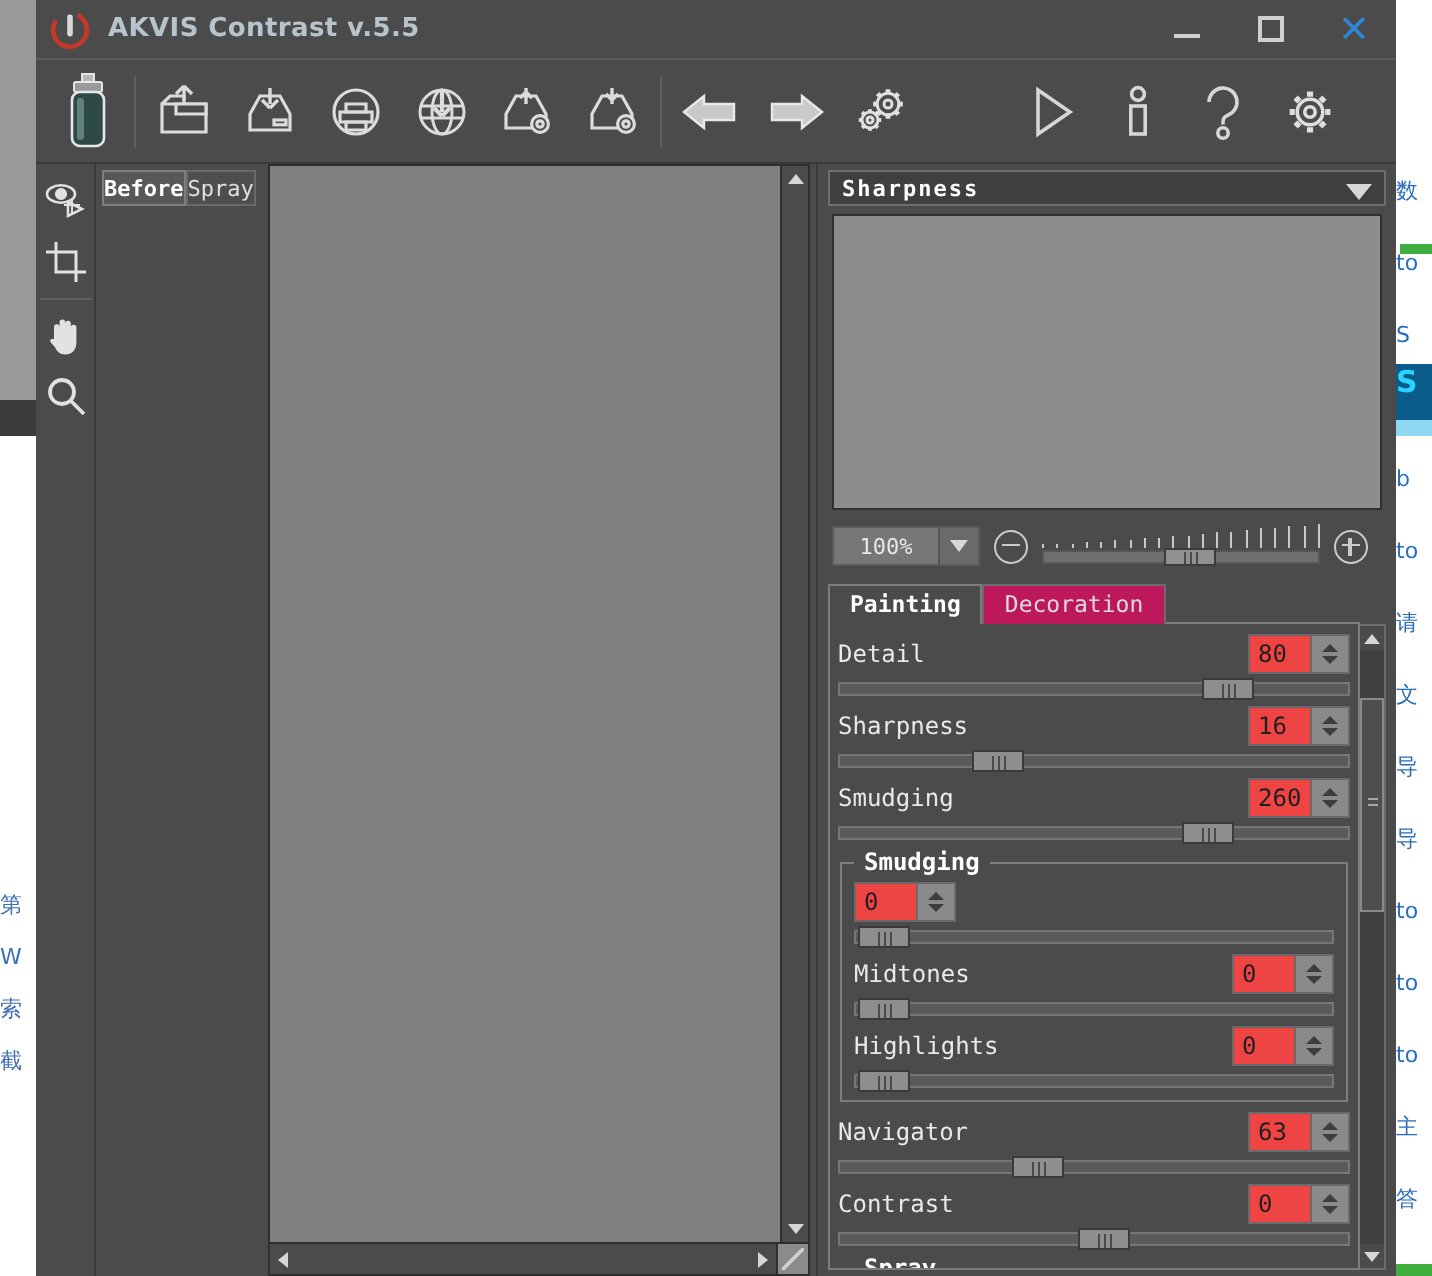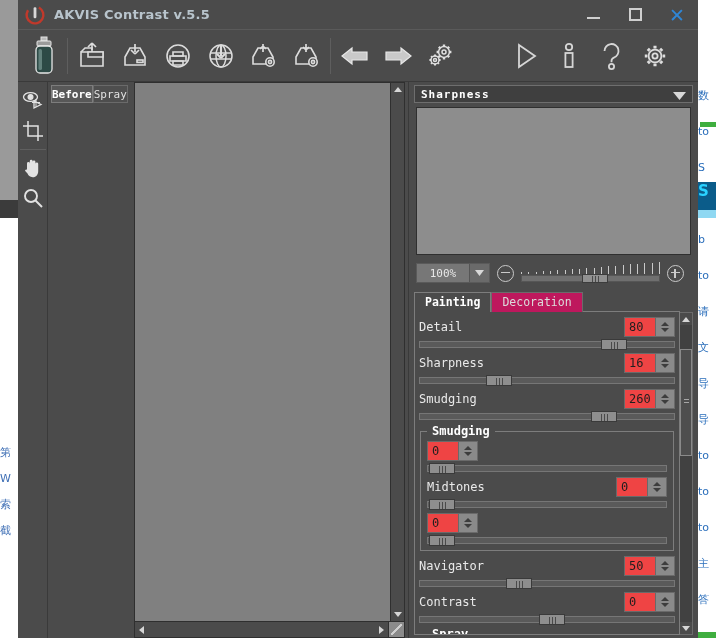--- a/index.html
+++ b/index.html
@@ -632,40 +632,41 @@
                   </div>
                 </div>
                 <div class="slider">
                   <div class="sl-track"></div>
                   <div class="sl-thumb" style="left:1%"></div>
                 </div>
               </div>
 
               <div class="param">
                 <div class="param-row">
+                  <div class="param-label">Highlights</div>
                   <div class="spin">
                     <div class="spin-val">0</div>
                     <div class="spin-btns">
                       <div class="sp-up"></div>
                       <div class="sp-dn"></div>
                     </div>
                   </div>
                 </div>
                 <div class="slider">
                   <div class="sl-track"></div>
                   <div class="sl-thumb" style="left:1%"></div>
                 </div>
               </div>
             </fieldset>
 
             <div class="param">
               <div class="param-row">
                 <div class="param-label">Navigator</div>
                 <div class="spin">
-                  <div class="spin-val">50</div>
+                  <div class="spin-val">63</div>
                   <div class="spin-btns">
                     <div class="sp-up"></div>
                     <div class="sp-dn"></div>
                   </div>
                 </div>
               </div>
               <div class="slider">
                 <div class="sl-track"></div>
                 <div class="sl-thumb" style="left:34%"></div>
               </div>

